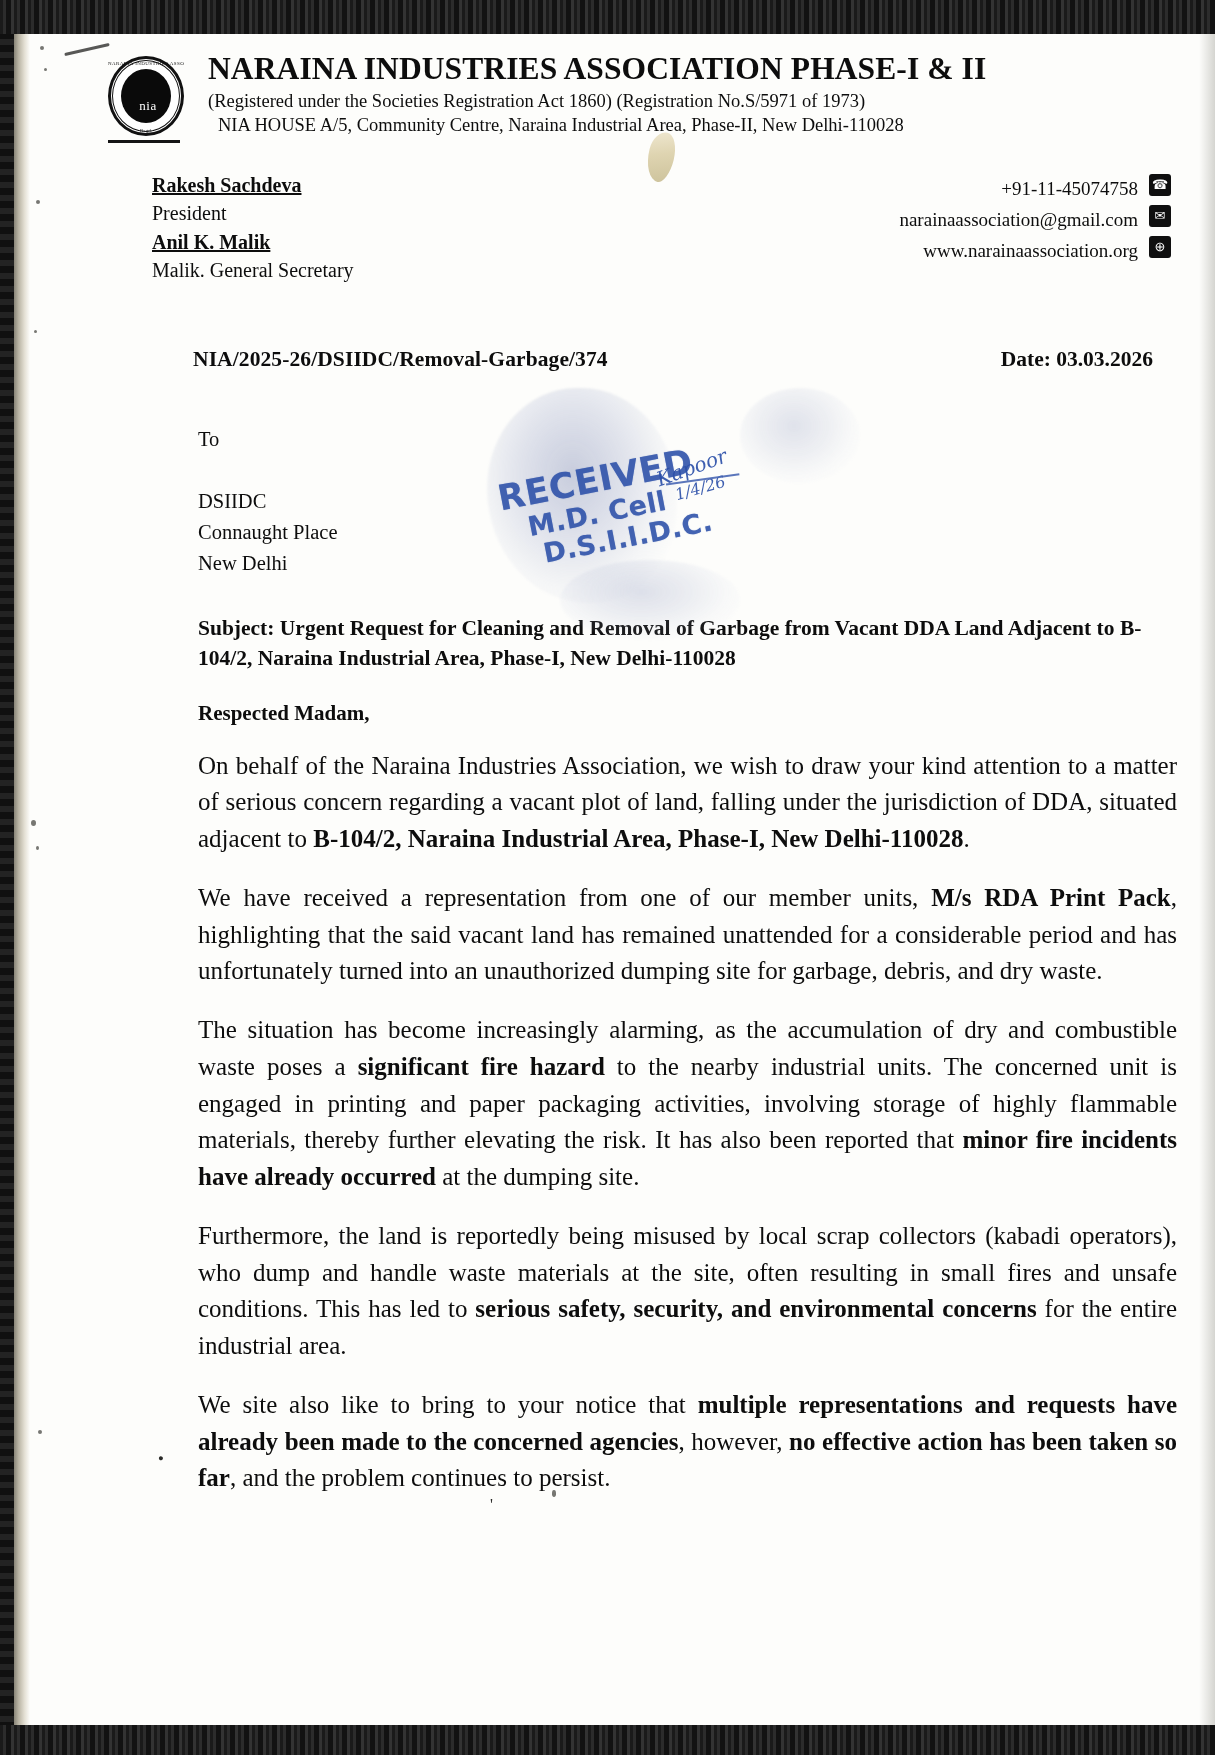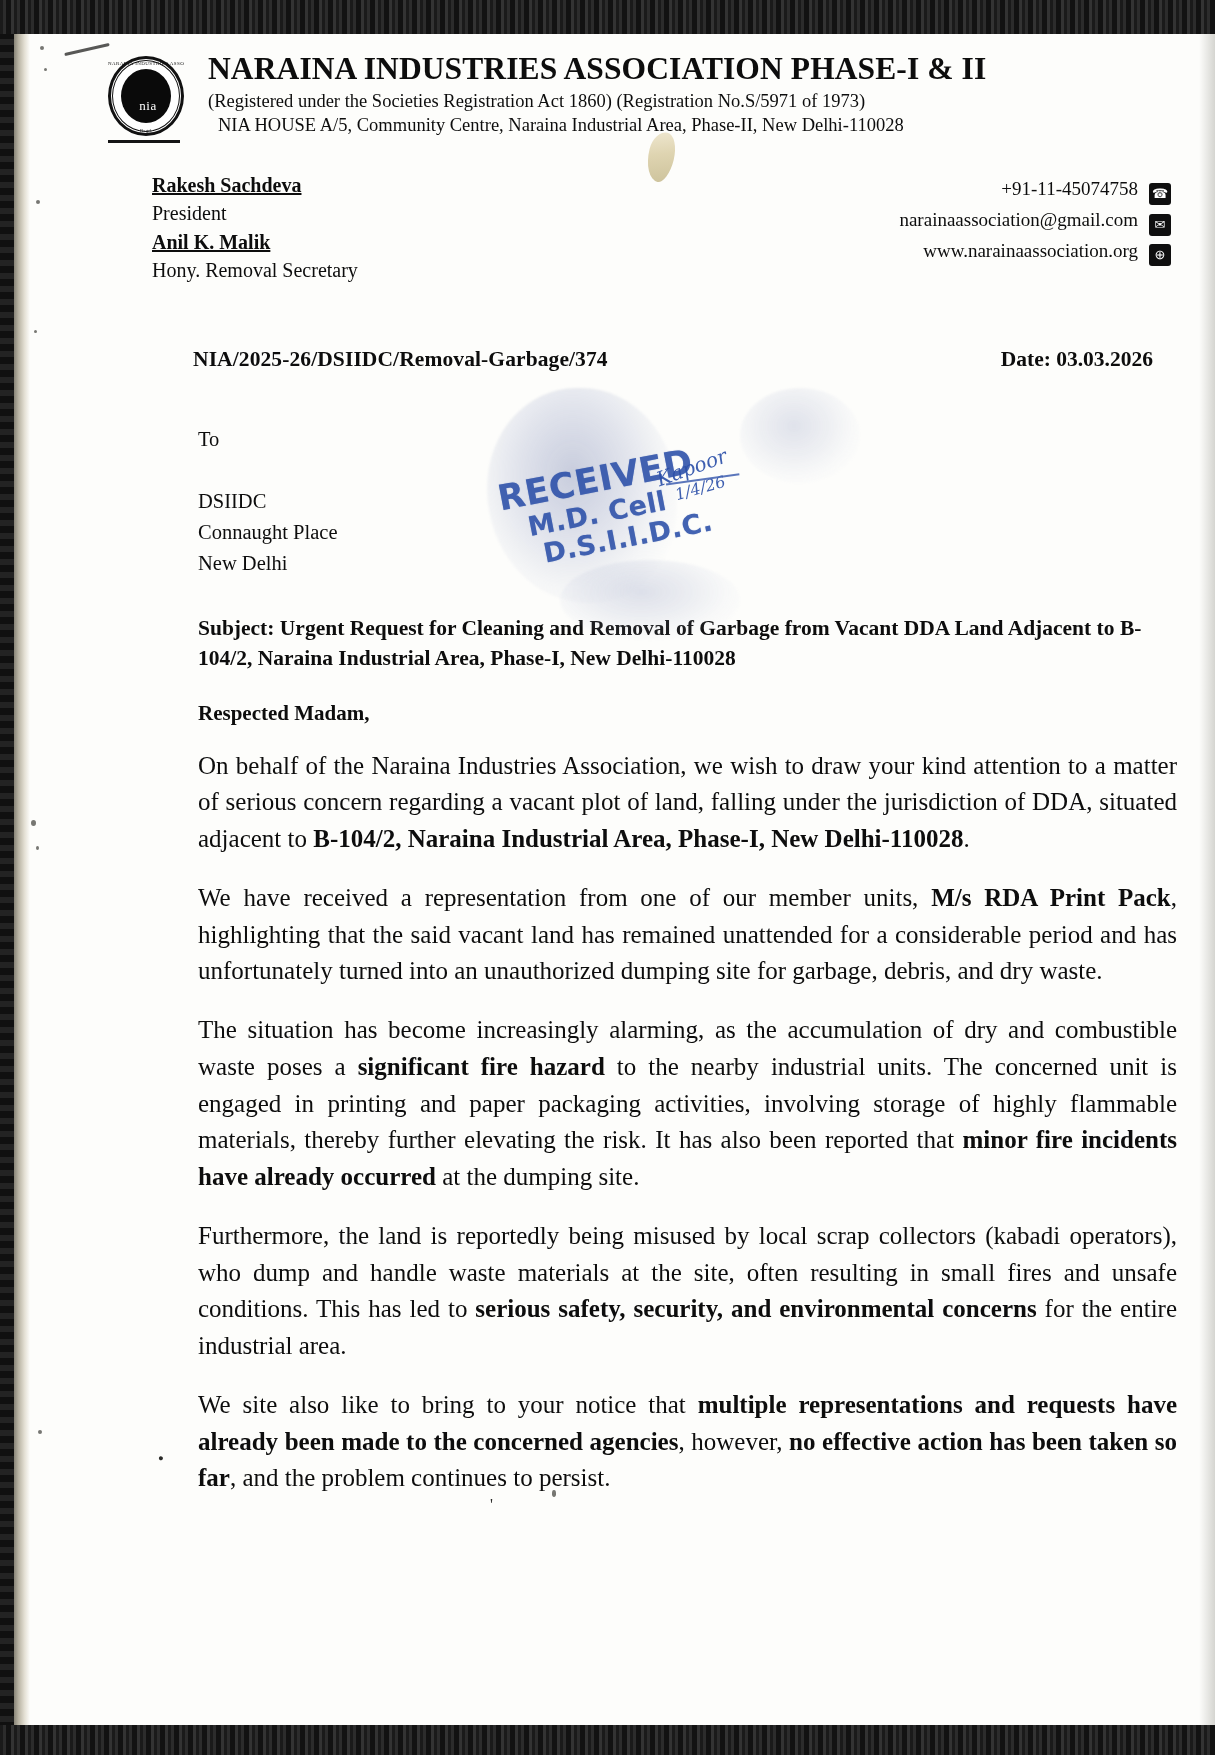--- a/index.html
+++ b/index.html
@@ -197,21 +197,21 @@
   .officers .role { font-weight: normal; }
 
   .contacts {
     text-align: right;
     font-size: 19px;
     line-height: 1.62;
     padding-top: 3px;
   }
   .contact-line {
     display: flex;
-    align-items: flex-end;
+    align-items: flex-start;
     justify-content: flex-end;
     gap: 11px;
     white-space: nowrap;
   }
   .cicon {
     width: 22px; height: 22px;
     border-radius: 3px;
     background: #0f0f0f;
     color: #fff;
     font-size: 13px;
@@ -413,21 +413,21 @@
         <div class="org-reg">(Registered under the Societies Registration Act 1860)  (Registration No.S/5971 of 1973)</div>
         <div class="org-addr">NIA HOUSE A/5, Community Centre, Naraina Industrial Area, Phase-II, New Delhi-110028</div>
       </div>
     </div>
 
     <div class="info-row">
       <div class="officers">
         <div class="name">Rakesh Sachdeva</div>
         <div class="role">President</div>
         <div class="name">Anil K. Malik</div>
-        <div class="role">Hony. Removal Secretary</div>
+        <div class="role">Malik. General Secretary</div>
       </div>
 
       <div class="contacts">
         <div class="contact-line">
           <span>+91-11-45074758</span>
           <span class="cicon">☎</span>
         </div>
         <div class="contact-line">
           <span>narainaassociation@gmail.com</span>
           <span class="cicon">✉</span>

